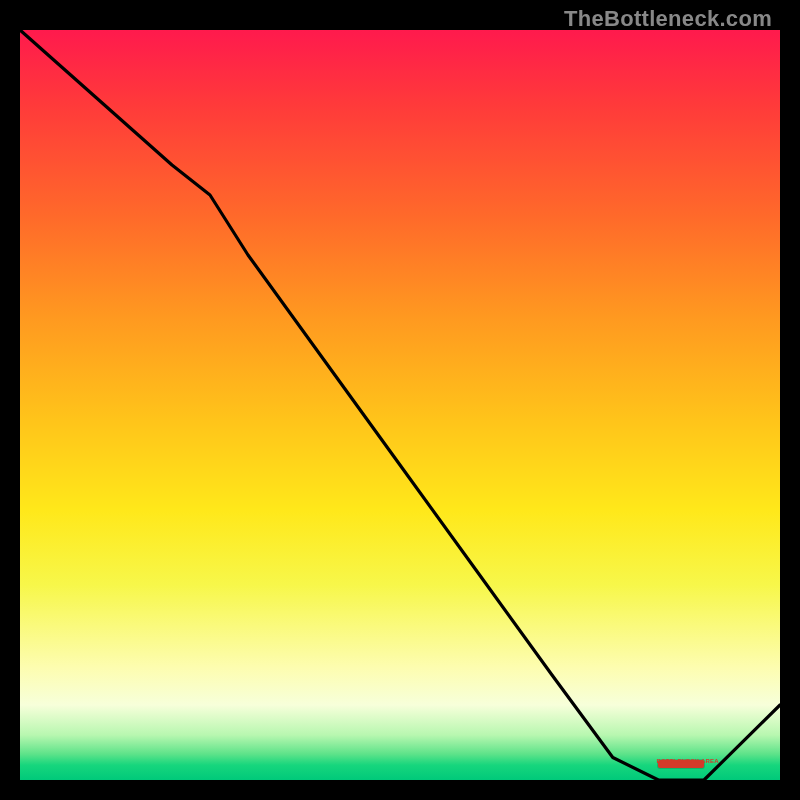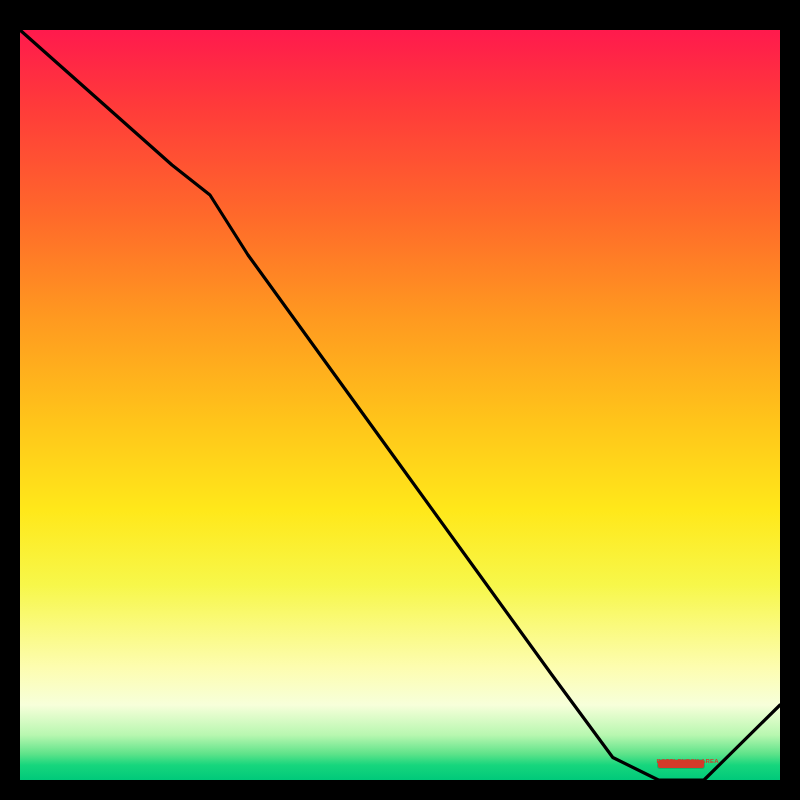--- a/index.html
+++ b/index.html
@@ -90,20 +90,21 @@
     letter-spacing: 0.2px;
     white-space: nowrap;
     user-select: none;
   }
 </style>
 </head>
 <body>
 
 <div class="wrap">
 
+  <div class="watermark">TheBottleneck.com</div>
 
   <div class="plot-outer">
     <div class="plot-inner">
       <div class="gradient"></div>
 
       <svg class="curve" viewBox="0 0 760 750" preserveAspectRatio="none">
         <path id="curve-path" d="M 0.0 0.0 L 76.0 67.5 L 152.0 135.0 L 190.0 165.0 L 228.0 225.0 L 304.0 330.0 L 380.0 435.0 L 456.0 540.0 L 532.0 645.0 L 592.8 727.5 L 638.4 750.0 L 684.0 750.0 L 760.0 675.0" fill="none" stroke="#000000" stroke-width="3.2" stroke-linejoin="round" stroke-linecap="round"></path>
       </svg>
 
       <div id="opt-marker" class="marker" style="left: 638.4px; width: 45.6px; top: 730px;"></div>

